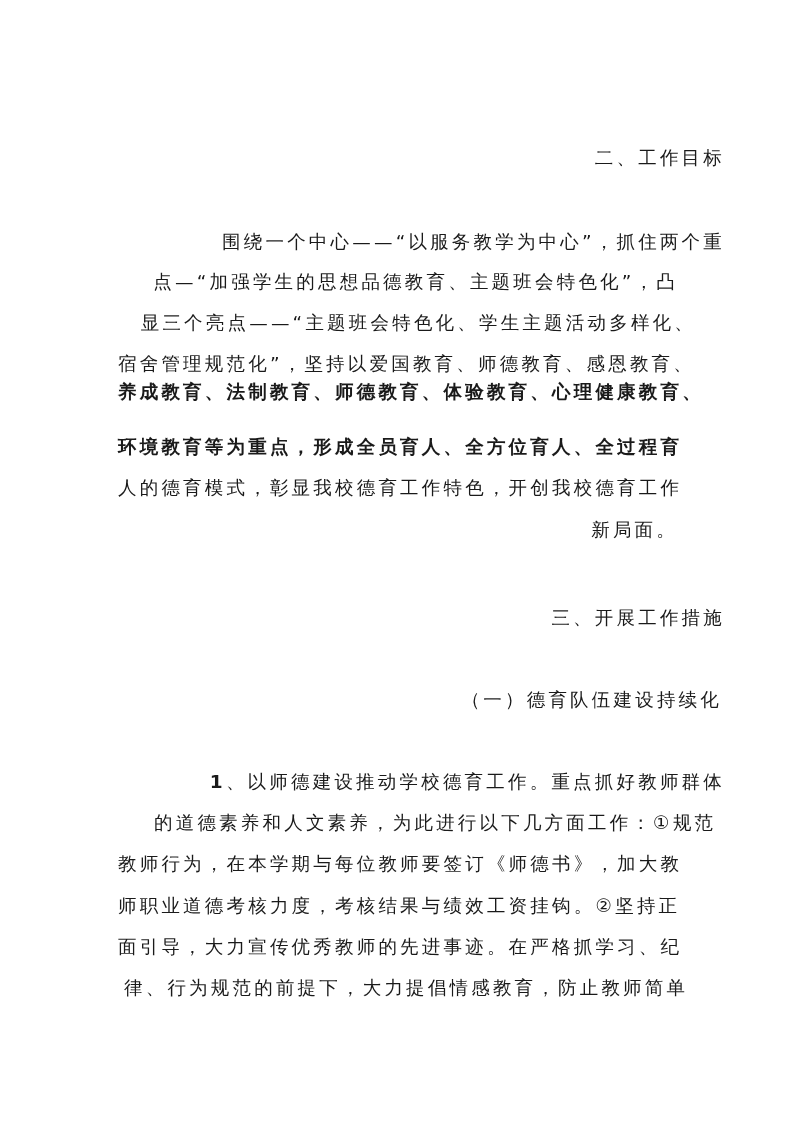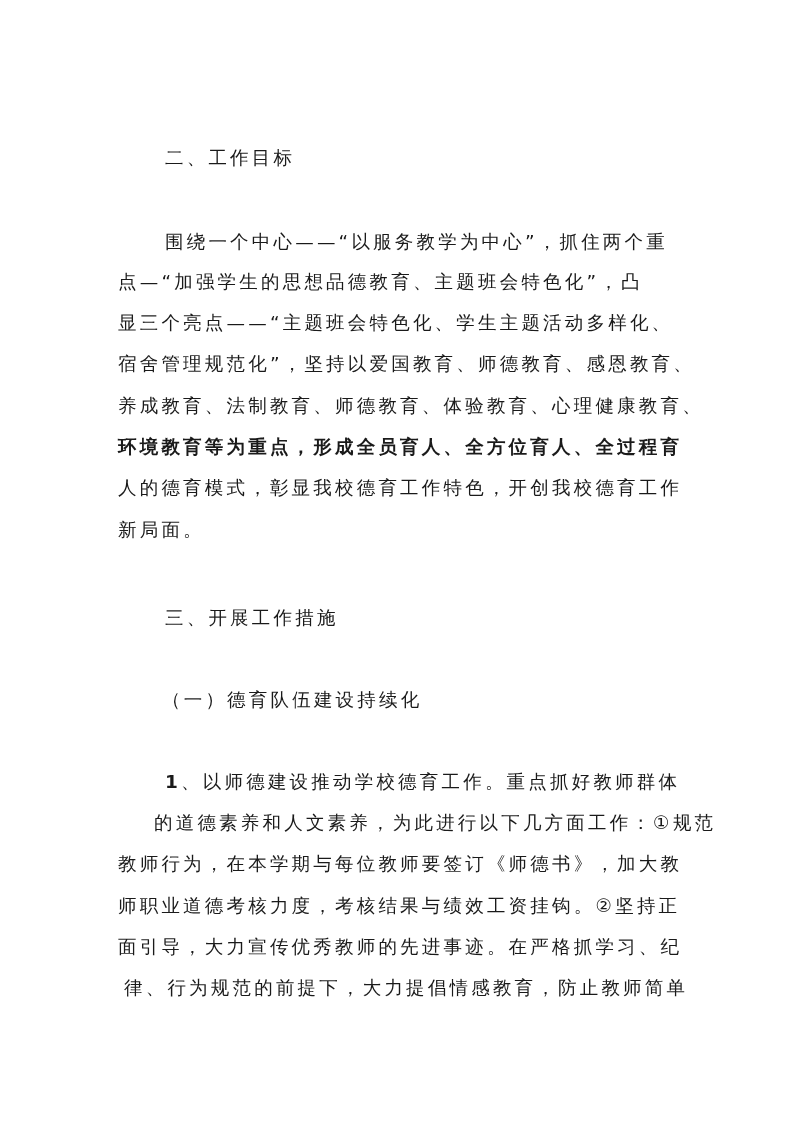--- a/index.html
+++ b/index.html
@@ -1,37 +1,37 @@
 <!DOCTYPE html>
 <html><head>
 <meta charset="utf-8">
 <style>
   html, body { margin: 0; padding: 0; background: #ffffff; }
   body { width: 793px; height: 1122px; position: relative; overflow: hidden;
          font-family: "DejaVu Sans", "Liberation Sans", sans-serif; color: #1a1a1a; }
-  .page { position: absolute; left: 0; top: 0; width: 793px; height: 1122px; background: #fff; }
+  .page { position: absolute; left: 0; top: 0; width: 793px; height: 1122px; background: #fff; text-align: right; }
   .line { position: absolute; left: 118px; width: 560px; font-size: 18.5px; letter-spacing: 3.2px;
           white-space: nowrap; line-height: 24px; }
   .indent { left: 165px; }
   .sub { left: 162px; }
   .bold-num { font-weight: bold; }
 </style>
 </head>
 <body>
 
 <div class="page">
 
   <div class="line indent" style="top:146px;">二、工作目标</div>
 
   <div>
     <div class="line indent" style="top:230px;">围绕一个中心——“以服务教学为中心”，抓住两个重</div>
     <div class="line" style="top:270px;">点—“加强学生的思想品德教育、主题班会特色化”，凸</div>
-    <div class="line" style="top:311px;">显三个亮点——“主题班会特色化、学生主题活动多样化、</div>
+    <div class="line" style="top:311px;margin-left:18px;">显三个亮点——“主题班会特色化、学生主题活动多样化、</div>
     <div class="line" style="top:352px;">宿舍管理规范化”，坚持以爱国教育、师德教育、感恩教育、</div>
-    <div class="line" style="top:394px;">养成教育、法制教育、师德教育、体验教育、心理健康教育、</div>
+    <div class="line" style="top:380px;font-weight:bold;">养成教育、法制教育、师德教育、体验教育、心理健康教育、</div>
     <div class="line" style="top:435px;font-weight:bold;">环境教育等为重点，形成全员育人、全方位育人、全过程育</div>
     <div class="line" style="top:476px;">人的德育模式，彰显我校德育工作特色，开创我校德育工作</div>
     <div class="line" style="top:518px;">新局面。</div>
   </div>
 
   <div class="line sub" style="top:688px;">（一）德育队伍建设持续化</div>
 
   <div class="line indent" style="top:606px;">三、开展工作措施</div>
 
   <div>

